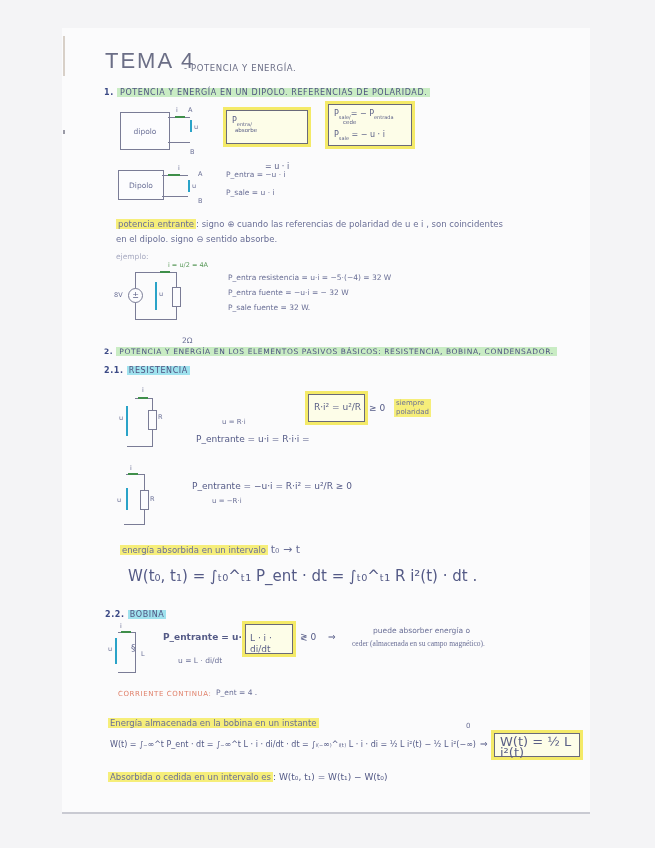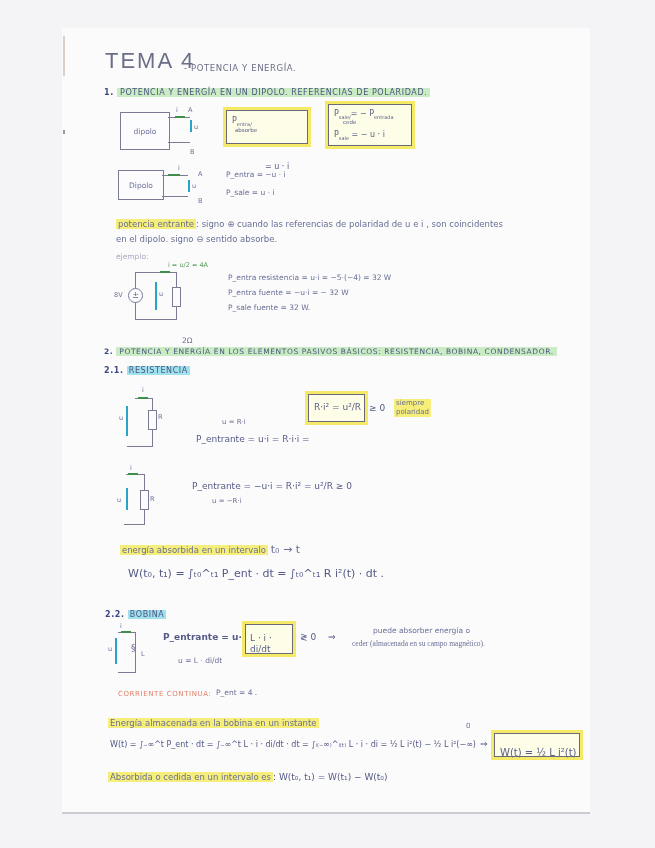--- a/index.html
+++ b/index.html
@@ -156,21 +156,21 @@
 <div class="lbl" style="left:117px;top:496px;">u</div>
 <div class="lbl" style="left:150px;top:495px;">R</div>
 
 <div class="abs eq" style="left:192px;top:481px;">P_entrante = −u·i = R·i² = u²/R ≥ 0</div>
 <div class="abs tiny" style="left:212px;top:497px;font-size:7px;">u = −R·i</div>
 
 <div class="abs txt" style="left:120px;top:543px;">
   <span class="hl-yellow">energía absorbida en un intervalo</span>
   <span style="font-size:11px;">t₀ → t</span>
 </div>
-<div class="abs eq" style="left:128px;top:567px;font-size:11px;">W(t₀, t₁) = ∫ₜ₀^ₜ₁ P_ent · dt = ∫ₜ₀^ₜ₁ R i²(t) · dt .</div>
+<div class="abs eq" style="left:128px;top:567px;font-size:15px;">W(t₀, t₁) = ∫ₜ₀^ₜ₁ P_ent · dt = ∫ₜ₀^ₜ₁ R i²(t) · dt .</div>
 
 <div class="abs sec" style="left:105px;top:610px;">
   <span class="num">2.2.</span>
   <span class="hl-cyan">BOBINA</span>
 </div>
 
 <div class="wire" style="left:118px;top:632px;width:18px;height:1px;"></div>
 <div class="wire" style="left:135px;top:632px;width:1px;height:40px;"></div>
 <div class="wire" style="left:118px;top:672px;width:18px;height:1px;"></div>
 <div class="abs" style="left:131px;top:645px;font-size:9px;color:#6a6f96;line-height:6px;">§</div>
@@ -193,18 +193,18 @@
 <div class="abs tiny orange" style="left:118px;top:690px;font-size:7px;letter-spacing:0.6px;">CORRIENTE CONTINUA:</div>
 <div class="abs small" style="left:216px;top:688px;">P_ent = 4 .</div>
 
 <div class="abs txt" style="left:108px;top:718px;">
   <span class="hl-yellow">Energía almacenada en la bobina en un instante</span>
 </div>
 <div class="abs" style="left:466px;top:722px;font-size:7px;color:#6a6f96;">0</div>
 <div class="abs eq" style="left:110px;top:740px;font-size:8px;letter-spacing:0;">W(t) = ∫₋∞^t P_ent · dt = ∫₋∞^t L · i · di/dt · dt = ∫ᵢ₍₋∞₎^ᵢ₍ₜ₎ L · i · di = ½ L i²(t) − ½ L i²(−∞)</div>
 <div class="abs eq" style="left:480px;top:739px;">⇒</div>
 <div class="ybox" style="left:494px;top:733px;width:84px;height:22px;">
-  <div class="ybox-inner" style="left:5px;top:13px;font-size:10px;">W(t) = ½ L i²(t)</div>
+  <div class="ybox-inner" style="left:5px;top:2px;font-size:13px;">W(t) = ½ L i²(t)</div>
 </div>
 
 <div class="abs txt" style="left:108px;top:772px;">
   <span class="hl-yellow">Absorbida o cedida en un intervalo es</span><span class="eq">: W(t₀, t₁) = W(t₁) − W(t₀)</span>
 </div>
 
 </body></html>

